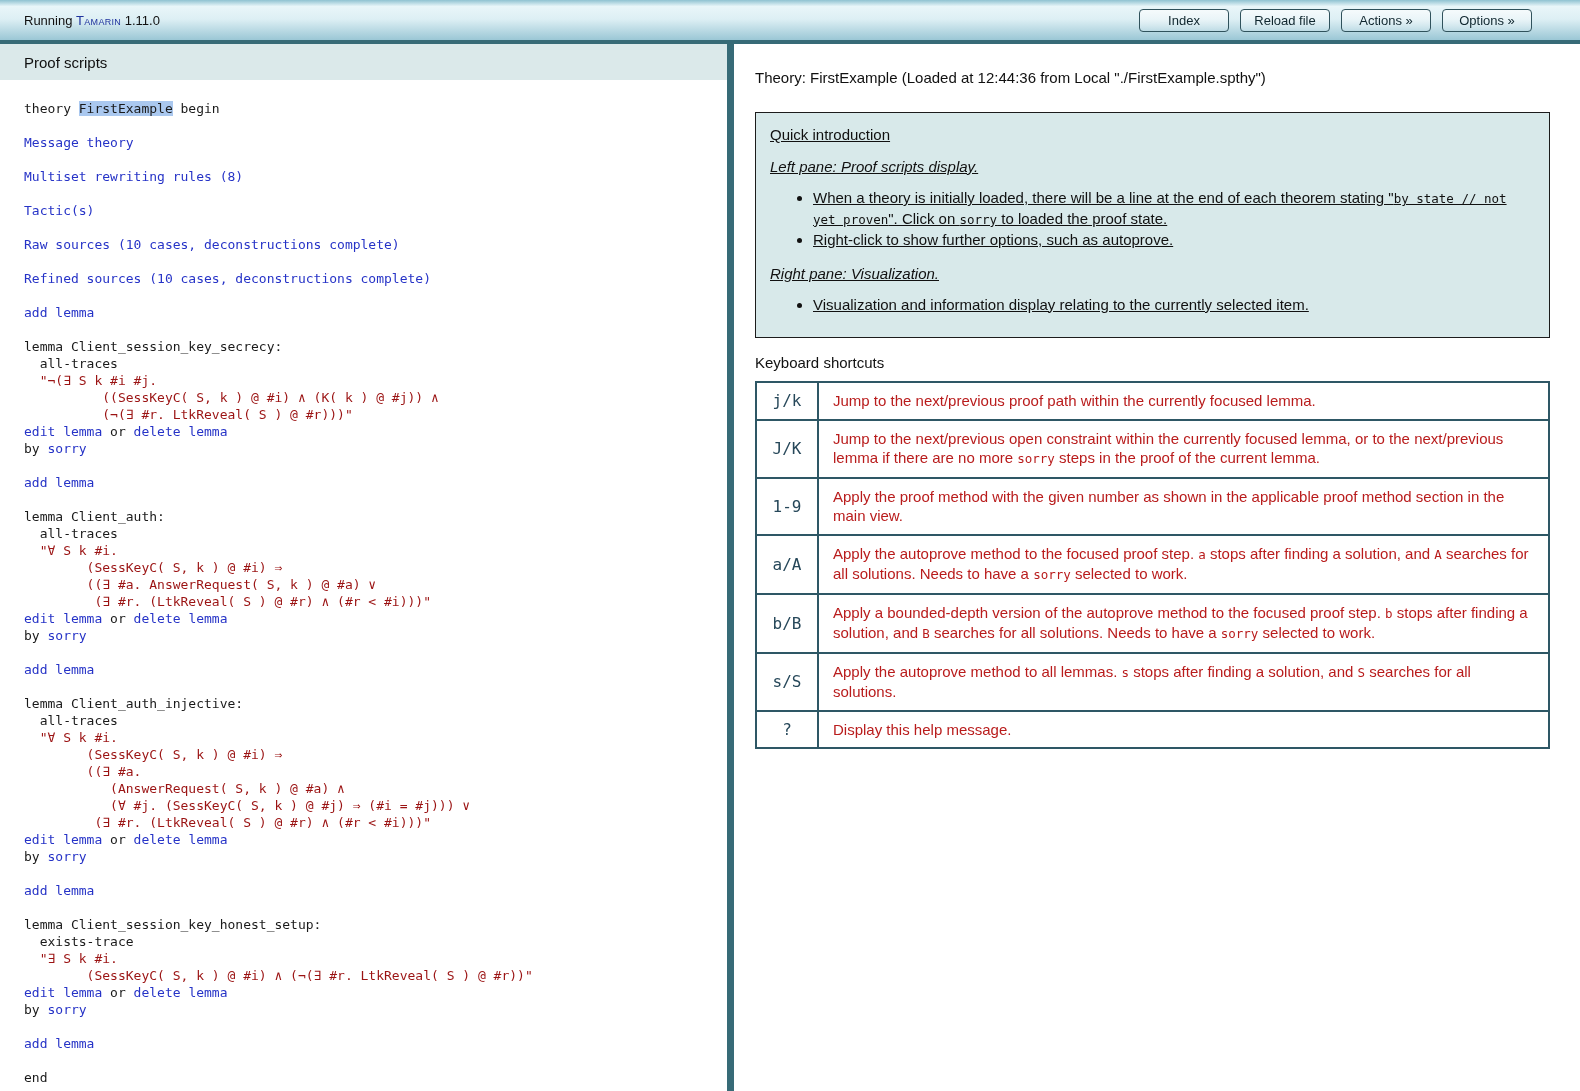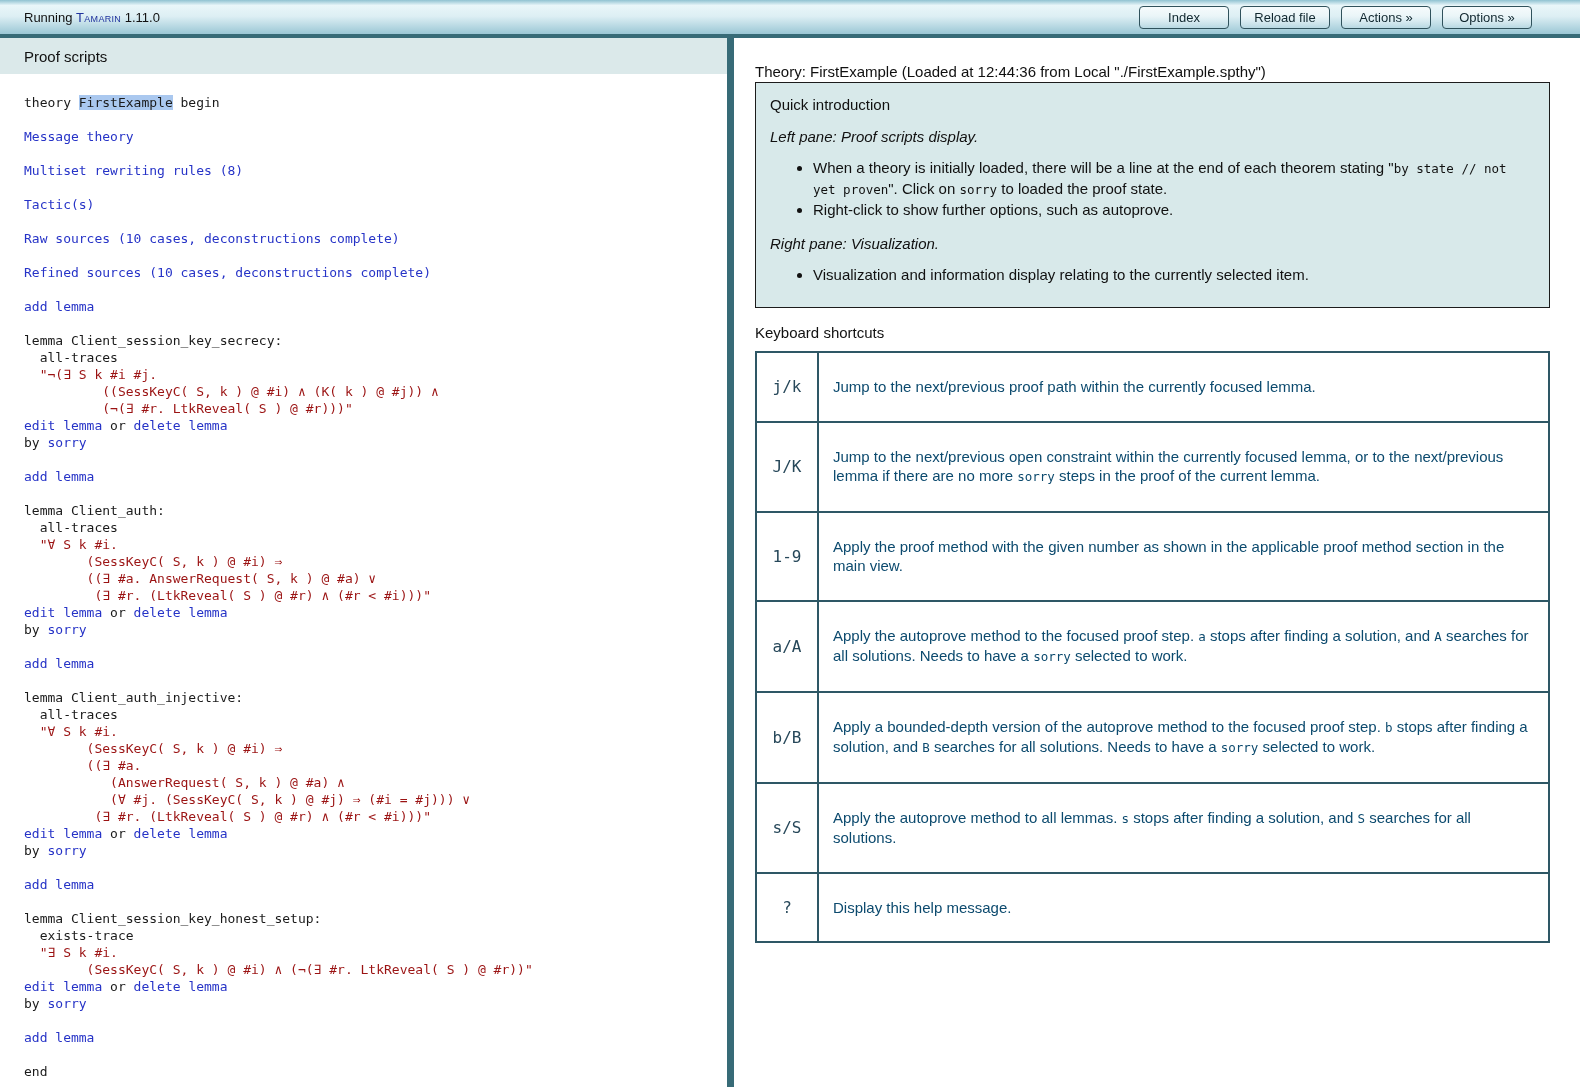--- a/index.html
+++ b/index.html
@@ -1,20 +1,20 @@
 <!DOCTYPE html>
 <html><head>
 <meta charset="utf-8">
 <style>
   * { box-sizing: border-box; margin: 0; padding: 0; }
   html,body { width:1580px; height:1091px; overflow:hidden; background:#fff;
     font-family:"Liberation Sans", sans-serif; color:#111; }
 
   
-  .topbar { height:38px; border-bottom:4px solid #376b77;
+  .topbar { height:44px; border-bottom:4px solid #376b77;
     background:linear-gradient(180deg,#8fc2d1 0%,#e9f6f9 16%,#ddeff4 48%,#9bc7d5 100%);
     display:flex; align-items:center; justify-content:space-between; }
   .tb-title { margin-left:24px; font-size:13px; color:#111; white-space:pre; }
   .brand { color:#20339e; font-variant:small-caps; letter-spacing:.3px; }
   .tb-buttons { display:flex; gap:11px; margin-right:48px; }
   .tb-btn { width:90px; height:23px; padding:0 9px; text-align:center; font-size:13px; color:#10272f;
     font-family:"Liberation Sans",sans-serif;
     background:linear-gradient(180deg,rgba(255,255,255,.6),rgba(255,255,255,.08));
     border:1px solid #30525c; border-radius:4px; line-height:21px; cursor:pointer; }
 
@@ -34,34 +34,34 @@
     font-size:13px; line-height:17px; color:#1a1a1a; white-space:pre; }
   .code-block { margin-bottom:17px; }
   .code-line { height:17px; }
   .formula { color:#9b1313; }
   .lnk { color:#2633c7; cursor:pointer; }
   .hl { background:#aac8ef; }
 
   
   .rbody { padding:0 30px 0 21px; }
   .loaded-line { margin-top:25px; font-size:15px; color:#101010; }
-  .intro-box { margin-top:2px; background:#d8e9ea; border:1px solid #1c1c1c;
-    padding:13px 15px 22px 14px; }
+  .intro-box { margin-top:26px; background:#d8e9ea; border:1px solid #1c1c1c;
+    padding:13px 15px 22px 14px;text-decoration:underline; }
   .intro-title { font-size:15px; color:#101010; }
   .intro-heading { font-style:italic; font-size:15px; margin-top:15px; }
   .intro-list { margin:13px 0 0; padding-left:43px; }
   .intro-list li { font-size:15px; line-height:19.5px; margin-bottom:1px; }
   .mono { font-family:"DejaVu Sans Mono", monospace; font-size:12.5px; }
   .shortcuts-title { margin-top:16px; font-size:15px; }
   .shortcuts { margin-top:10px; width:100%; border-collapse:collapse;
     border:2px solid #2e5765; }
   .shortcuts td { border:2px solid #2e5765; }
   .key-cell { width:62px; text-align:center; font-family:"DejaVu Sans Mono", monospace;
     font-size:16px; color:#27485a; }
-  .desc-cell { padding:24px 14px; font-size:15px; line-height:19.5px; color:#0c4a6e; }
+  .desc-cell { padding:8px 14px; font-size:15px; line-height:19.5px; color:#b91c1c; }
 </style>
 </head>
 <body>
 
 <div class="topbar">
   <div class="tb-title"><span>Running </span><span class="brand">Tamarin</span><span> 1.11.0</span></div>
   <div class="tb-buttons">
       <button class="tb-btn">Index</button>
       <button class="tb-btn">Reload file</button>
       <button class="tb-btn">Actions »</button>

